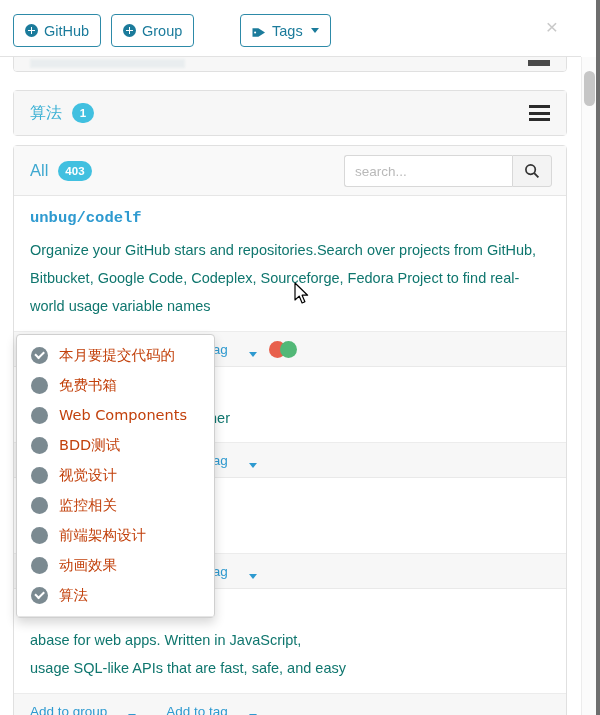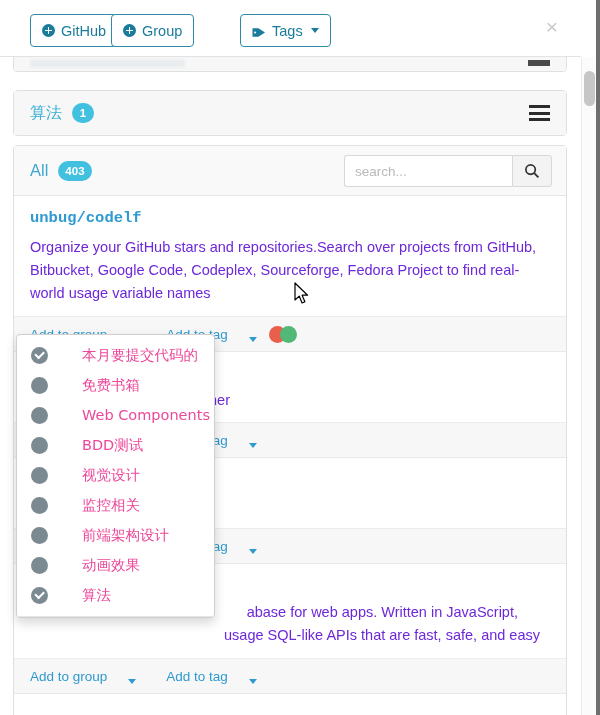--- a/index.html
+++ b/index.html
@@ -31,21 +31,21 @@
     border: 1px solid #2d8aa8;
     border-radius: 4px;
     color: #1b7b9b;
     font-size: 14.5px;
     display: flex; align-items: center; justify-content: center;
     gap: 6px;
     padding: 0 11px;
     cursor: pointer;
     white-space: nowrap;
   }
-  #btn-github { left: 30px; }
+  #btn-github { left: 13px; }
   #btn-group  { left: 111px; }
   #btn-tags   { left: 197px; margin-left: 43px; }
 
   .ic-plus {
     display: inline-block; width: 13px; height: 13px; border-radius: 50%;
     background: #1b7b9b; position: relative; flex: none;
   }
   .ic-plus::before, .ic-plus::after {
     content: ""; position: absolute; background: #ffffff;
   }
@@ -171,21 +171,21 @@
   .repo {
     border-bottom: 1px solid #e9e9e9;
     background: #ffffff;
   }
   .repo-body { padding: 13px 16px 11px 16px; }
   .repo-title {
     color: #2e9ad0; font-size: 15.5px; font-weight: bold;
     margin-bottom: 9px; cursor: pointer; font-family: Liberation Mono, monospace;
   }
   .repo-desc {
-    color: #6d28d9; font-size: 14.5px; line-height: 23px;
+    color: #0f766e; font-size: 14.5px; line-height: 28px;
   }
   .repo-foot {
     height: 35px; background: #f7f7f7;
     border-top: 1px solid #ececec;
     display: flex; align-items: center;
     padding: 0 16px; gap: 30px;
   }
   .foot-link {
     color: #2e9ad0; font-size: 13.5px;
     display: inline-flex; align-items: flex-end; gap: 19px;
@@ -221,24 +221,23 @@
   }
   .dd-circle.checked::after {
     content: ""; position: absolute;
     left: 4.2px; top: 4.3px;
     width: 7px; height: 3.6px;
     border-left: 2px solid #ffffff;
     border-bottom: 2px solid #ffffff;
     transform: rotate(-45deg);
   }
   .dd-label {
-    color: #ec4899; font-size: 14.5px;
+    color: #c2410c; font-size: 14.5px;
     font-family: "DejaVu Sans", "Liberation Sans", sans-serif;
     white-space: nowrap;
-    margin-left: 23px;
   }
   .dd-sep { height: 1px; background: #e5e5e5; margin: 6px 0 0 0; }
   .dd-add {
     display: flex; align-items: center; gap: 7px;
     height: 40px; padding: 0 14px;
     color: #2e9ad0; font-size: 14.5px; cursor: pointer;
   }
   .dd-add .ic-plus { background: #1675c0; width: 14px; height: 14px; }
   .dd-add .ic-plus::before { left: 3.2px; top: 6.2px; width: 7.6px; }
   .dd-add .ic-plus::after  { top: 3.2px; left: 6.2px; height: 7.6px; }
@@ -385,21 +384,21 @@
           <span class="foot-link">
             <span>Add to tag</span>
             <span class="caret"></span>
           </span>
         </div>
       </div>
 
       <div class="repo">
         <div class="repo-body" style="padding-top:13px;padding-bottom:11px;">
           <div class="repo-title" style="height:15px;"></div>
-          <div class="repo-desc" style="text-align:right;">
+          <div class="repo-desc" style="">
             <div style="padding-right:32px;">abase for web apps. Written in JavaScript,</div>
             <div style="padding-right:10px;">usage SQL-like APIs that are fast, safe, and easy</div>
           </div>
         </div>
         <div class="repo-foot">
           <span class="foot-link">
             <span>Add to group</span>
             <span class="caret"></span>
           </span>
           <span class="foot-link">

